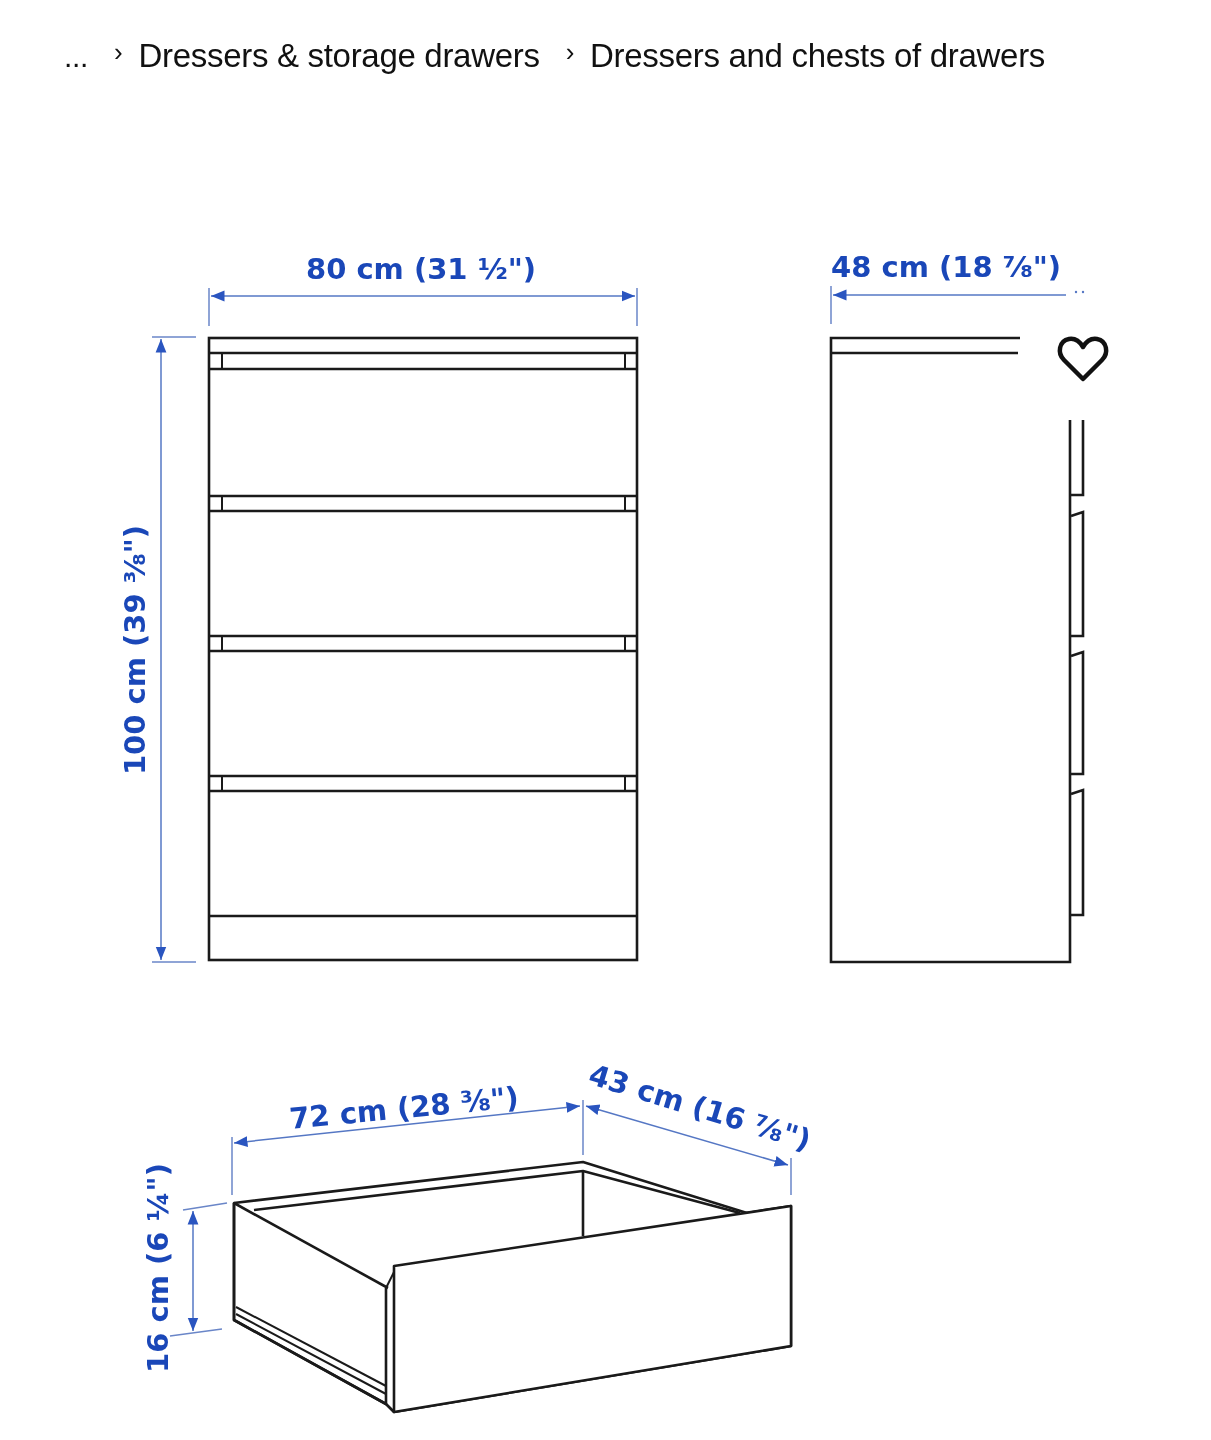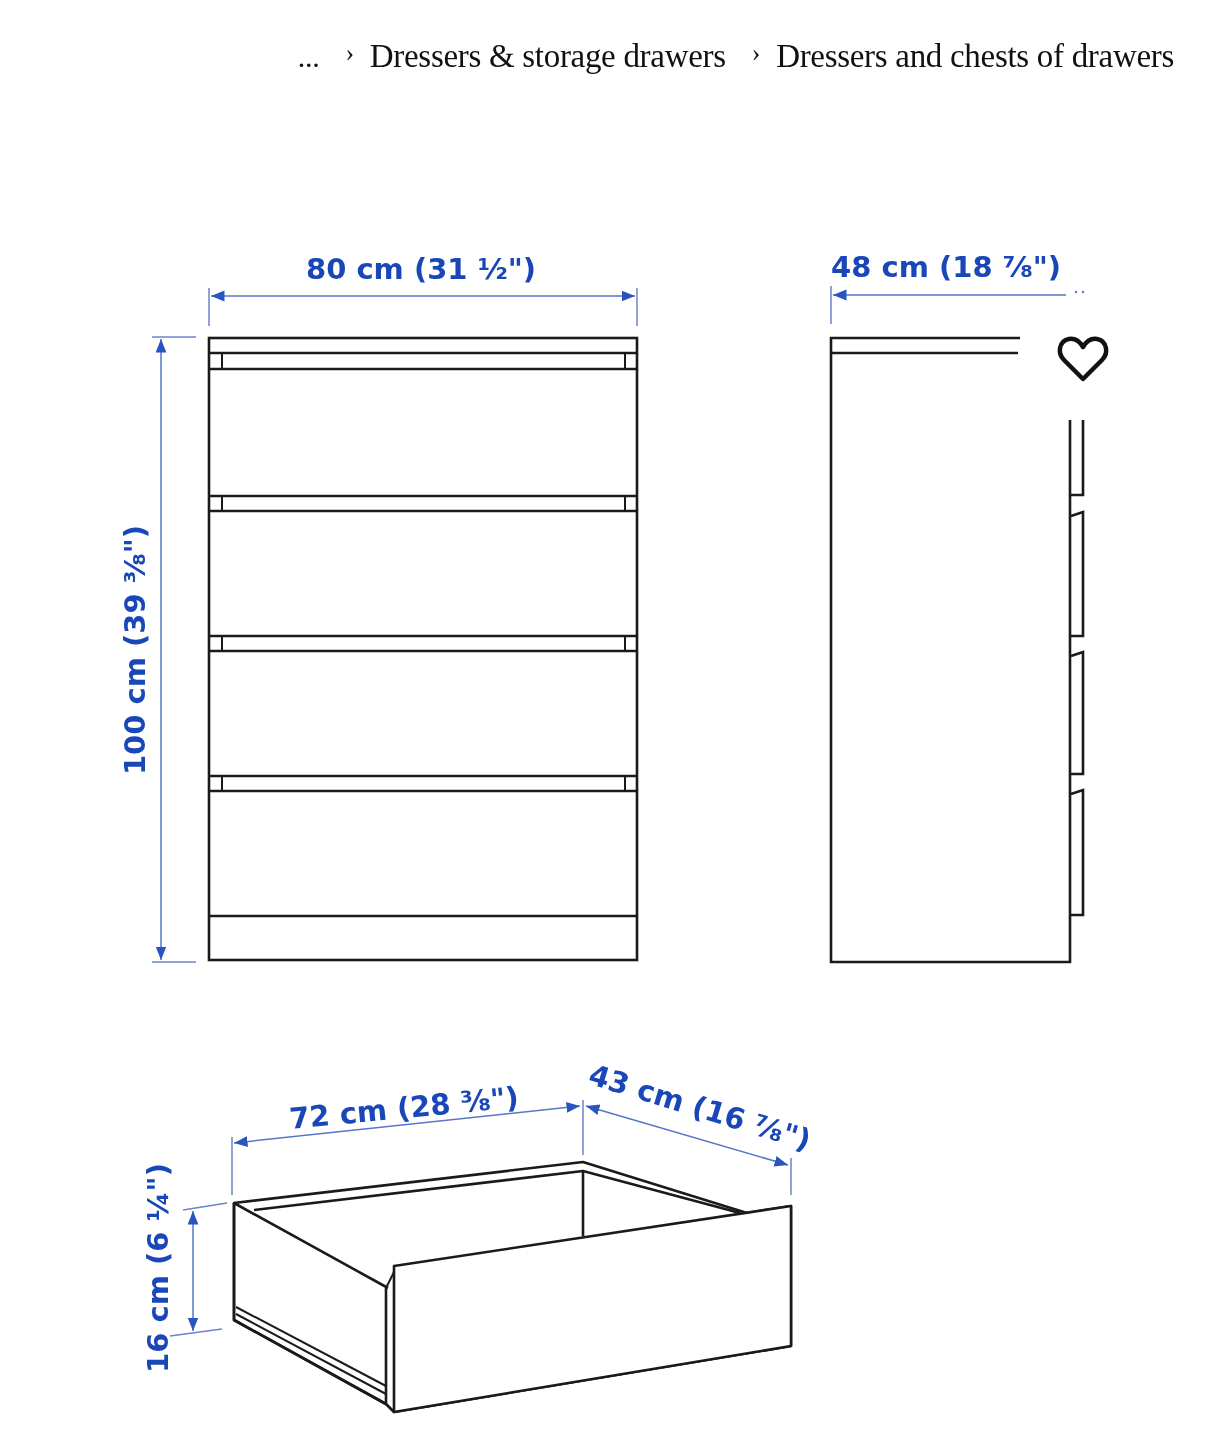--- a/index.html
+++ b/index.html
@@ -1,20 +1,20 @@
 <!DOCTYPE html>
 <html><head>
   <meta charset="utf-8">
   <style>
     html, body { margin: 0; padding: 0; background: #ffffff; }
     body { width: 1211px; height: 1440px; position: relative; overflow: hidden; font-family: "DejaVu Sans", sans-serif; }
     .breadcrumb {
       position: absolute; left: 64px; top: 22px; width: 1110px;
-      font-family: Liberation Serif, serif; font-size: 33px; line-height: 68px;
-      color: #111111; letter-spacing: -0.3px; text-align: right;
+      font-family: Liberation Sans, sans-serif; font-size: 33px; line-height: 68px;
+      color: #111111; letter-spacing: -0.3px;
     }
     .breadcrumb .crumb { color: #111111; text-decoration: none; }
     .breadcrumb .sep { display: inline-block; margin: 0 16px 0 26px; font-size: 26px; position: relative; top: -6px; color: #111; }
     .breadcrumb .ellipsis { font-size: 30px; }
     .diagram { position: absolute; left: 0; top: 0; width: 1211px; height: 1440px; }
     .dimtext { font-family: "DejaVu Sans", sans-serif; font-weight: bold; fill: #1a47b8; font-size: 29px; }
     .fav-button {
       position: absolute; left: 1050px; top: 326px; width: 66px; height: 66px;
       display: flex; align-items: center; justify-content: center; cursor: pointer;
       background: #ffffff; border-radius: 50%;

